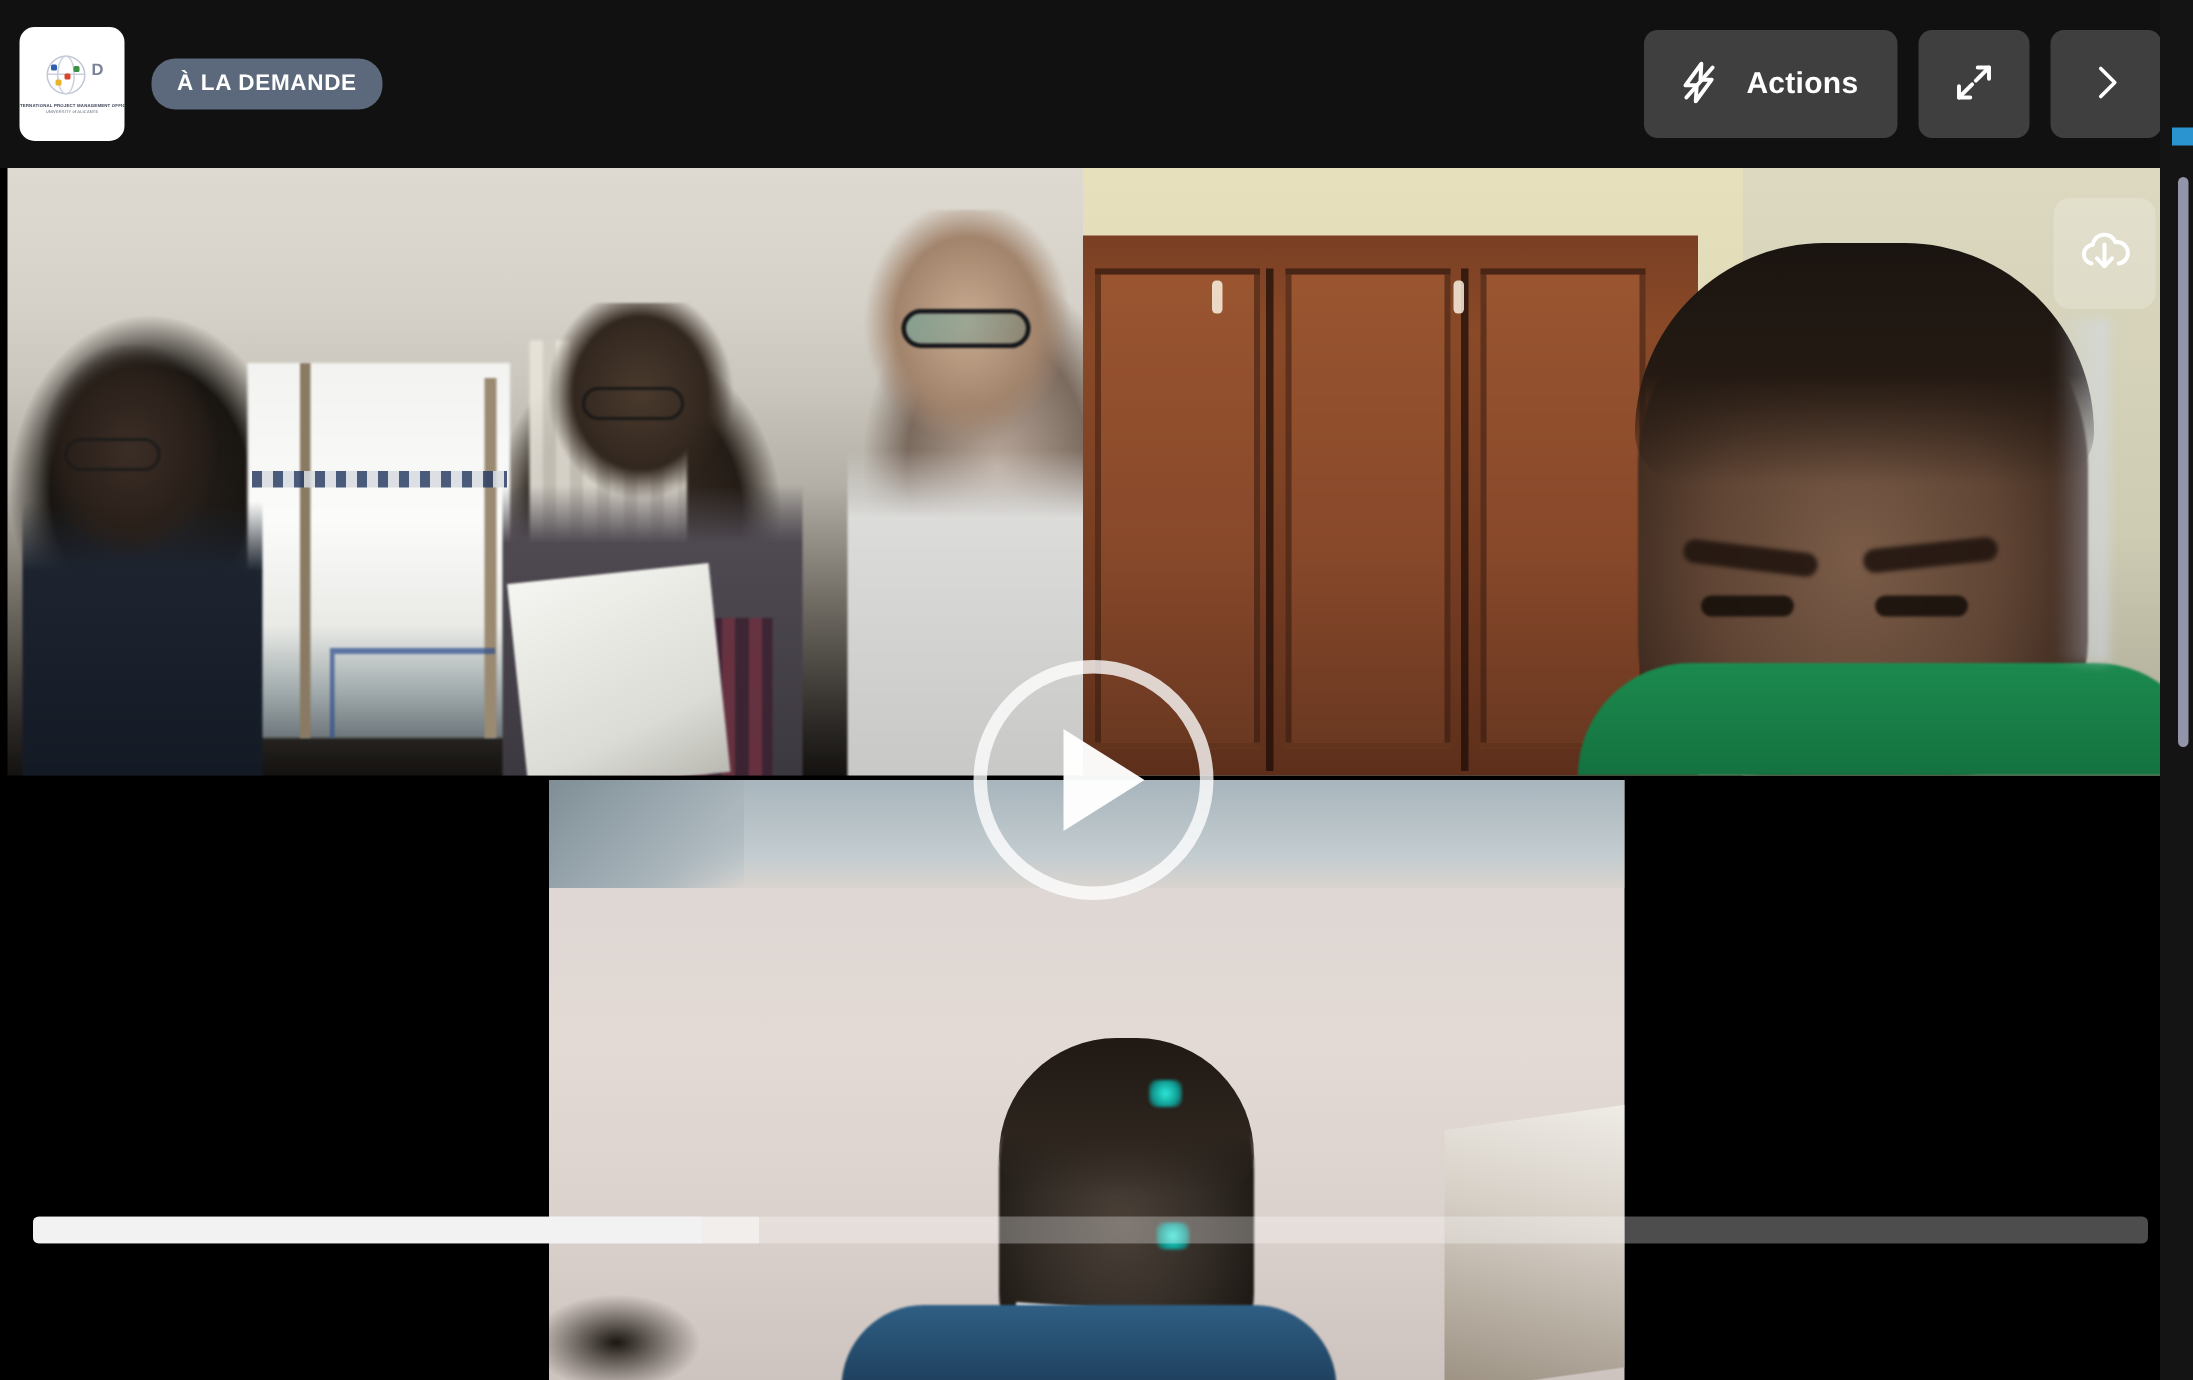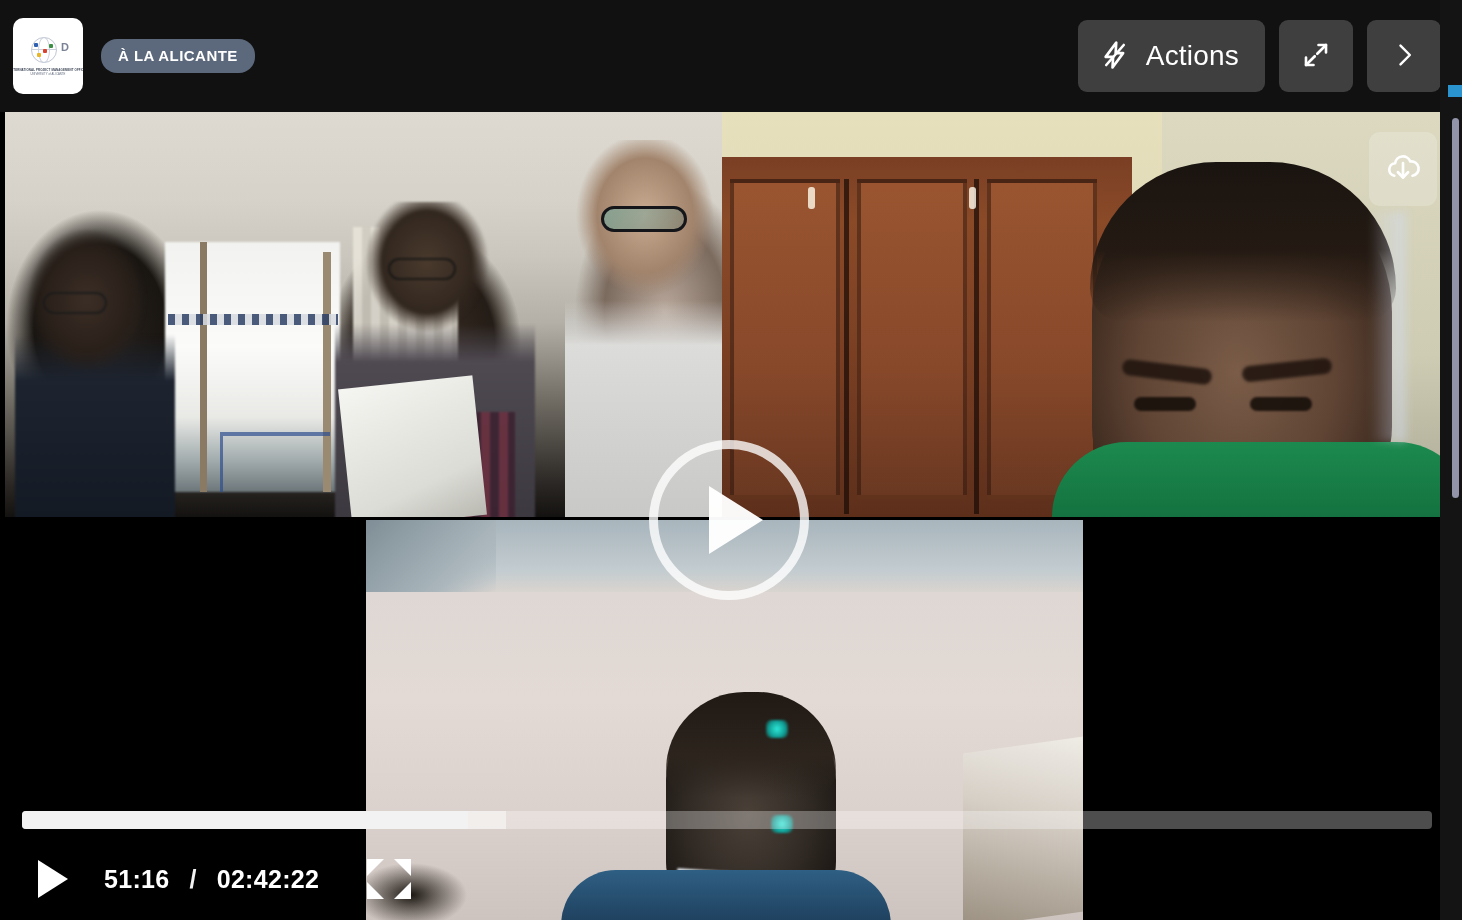--- a/index.html
+++ b/index.html
@@ -50,21 +50,21 @@
   }
   #hdr-right{
     margin-left:auto; margin-right:21px; display:flex; align-items:center; gap:14px;
   }
   .hbtn{
     background:#3f3f3f; border:none; border-radius:9px;
     display:flex; align-items:center; justify-content:center;
     color:#ffffff; cursor:pointer;
   }
   #actions-btn{ height:72px; padding:0 26px 0 22px; gap:16px; }
-  #actions-label{ font-size:28px; font-weight:normal; letter-spacing:.2px; }
+  #actions-label{ font-size:20px; font-weight:bold; letter-spacing:.2px; }
   #expand-btn{ width:74px; height:72px; }
   #next-btn{ width:74px; height:72px; }
 
   
   #stage{
     position:absolute; left:0; top:112px; width:1462px; height:808px;
     background:#000000; overflow:hidden;
   }
   .tile{ position:absolute; overflow:hidden; }
 
@@ -322,21 +322,21 @@
         <div class="dot" style="background:#d8442e;left:16px;top:13px;"></div>
         <div class="dot" style="background:#e8b42a;left:10px;top:17px;"></div>
         <div class="dot" style="background:#3d8f46;left:22px;top:8px;"></div>
         <div class="d">D</div>
       </div>
       <div class="t1">INTERNATIONAL PROJECT MANAGEMENT OFFICE</div>
       <div class="t2">UNIVERSITY of ALICANTE</div>
     </div>
 
 
-    <div id="badge">À LA ALICANTE</div>
+    <div id="badge">À LA DEMANDE</div>
 
     <div id="hdr-right">
 
       <button class="hbtn" id="actions-btn">
         <span>
           <svg width="30" height="32" viewBox="0 0 24 24" fill="none" stroke="#ffffff" stroke-width="2.1" stroke-linecap="round" stroke-linejoin="round">
             <path d="M13 2 4.5 13.5h6L10 22l8.5-11.5h-6z"></path>
             <line x1="5" y1="20" x2="19" y2="4"></line>
           </svg>
         </span>
@@ -435,32 +435,18 @@
       <div class="tri"></div>
     </div>
 
   </div>
 
   <div id="progress-track">
     <div id="progress-buffer" style="width: 34.3%;"></div>
     <div id="progress-fill" style="width: 31.6%;"></div>
   </div>
 
-  <div id="controls">
-    <div id="ctrl-play"></div>
-    <div id="time-group">
-      <span>51:16</span>
-      <span id="time-sep">/</span>
-      <span>02:42:22</span>
-    </div>
-    <div id="fullscreen-btn">
-      <span class="fs-c tl"></span>
-      <span class="fs-c tr"></span>
-      <span class="fs-c bl"></span>
-      <span class="fs-c br"></span>
-    </div>
-  </div>
 
   <div id="right-gutter"></div>
   <div id="accent-mark"></div>
   <div id="side-scroll"></div>
 
 </div>
 
 </body></html>

